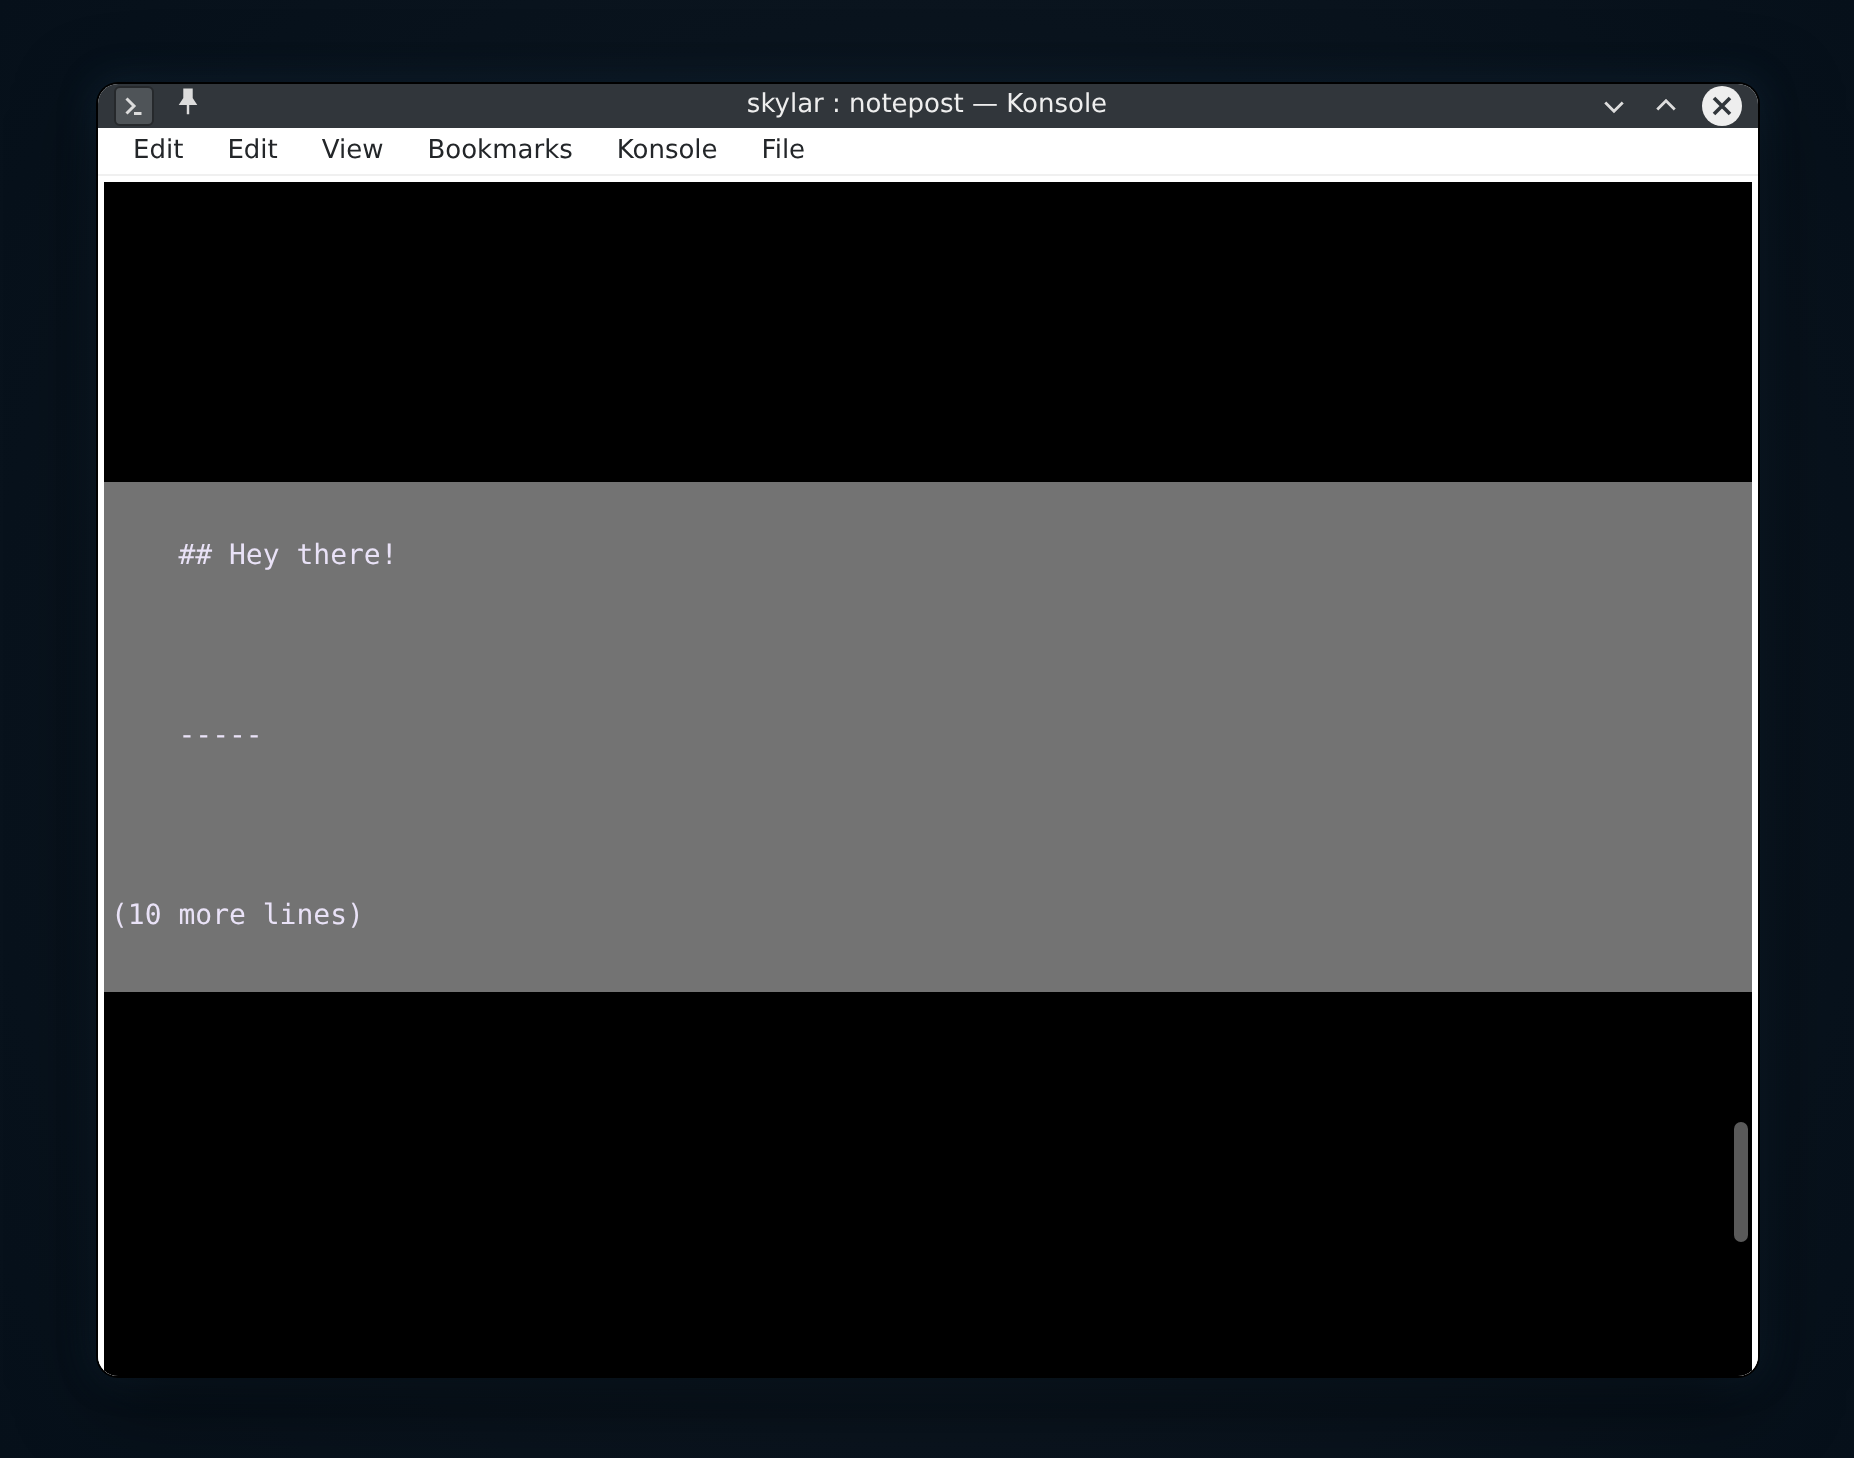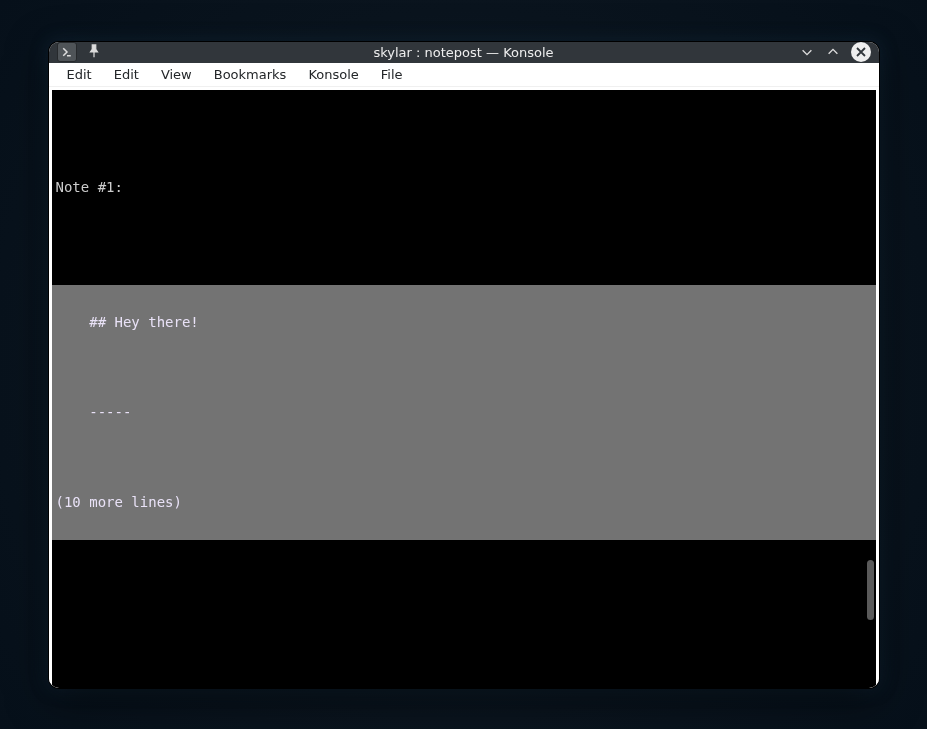--- a/index.html
+++ b/index.html
@@ -167,21 +167,20 @@
       <div class="menu-item">Bookmarks</div>
       <div class="menu-item">Konsole</div>
       <div class="menu-item">File</div>
     </div>
 
     <div class="terminal-wrap">
       <div class="terminal">
         <div class="term-inner">
           <div class="gap"></div>
 
-          <div class="line">Note #1:</div>
           <div class="gap"></div>
 
           <div class="bg-purple">
             <div class="line">    ## Hey there!</div>
             <div class="line"></div>
             <div class="line">    -----</div>
             <div class="line"></div>
             <div class="line">(10 more lines)</div>
           </div>
 

